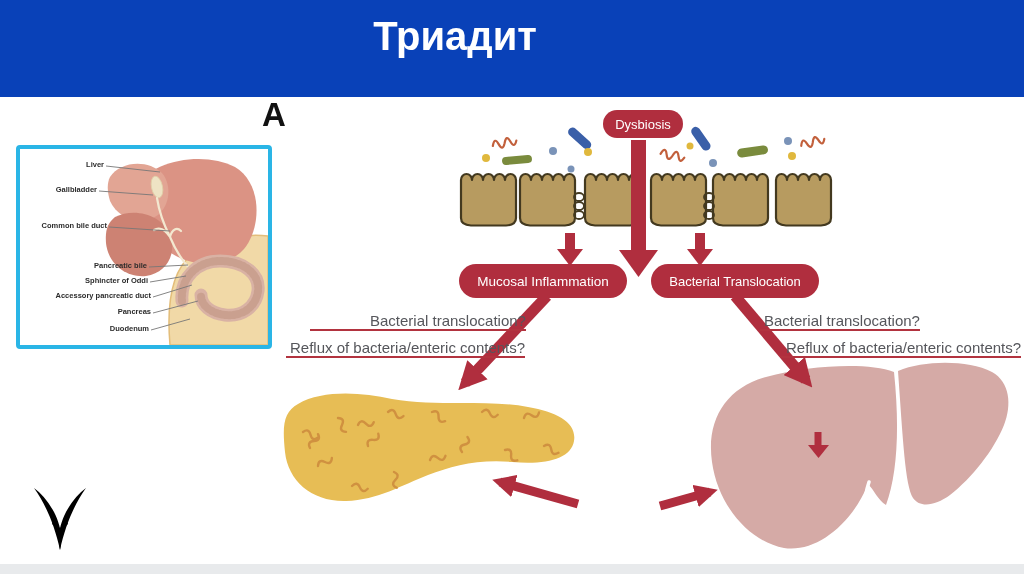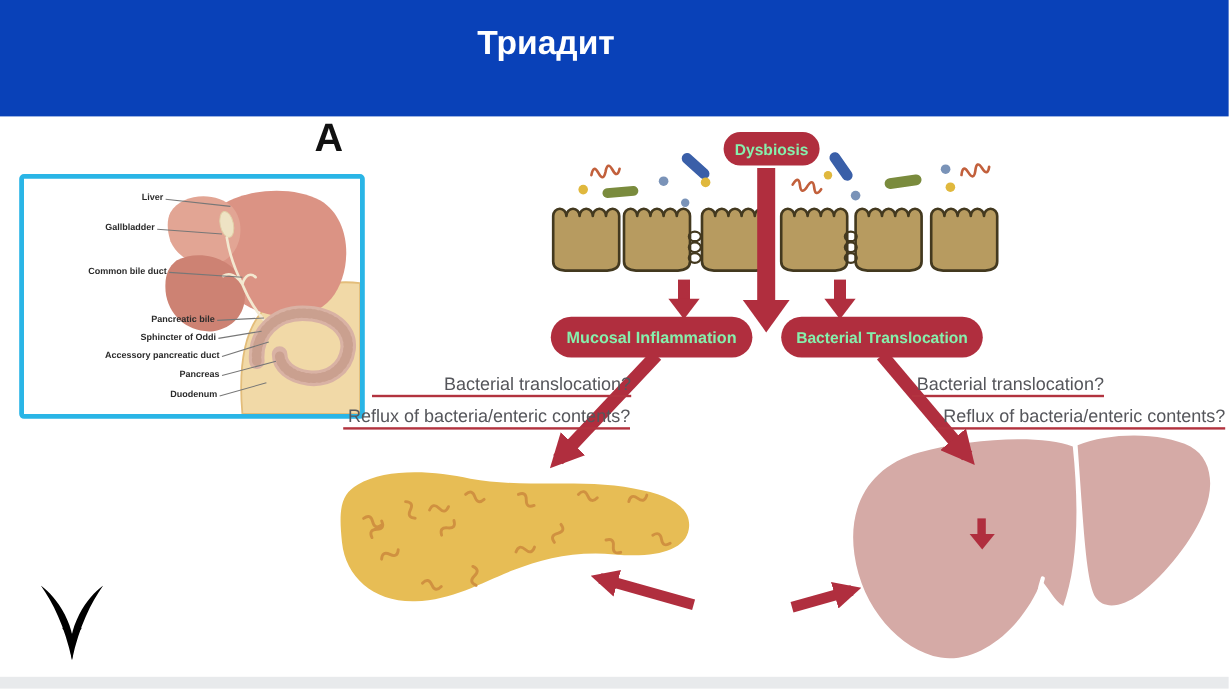--- a/index.html
+++ b/index.html
@@ -1,24 +1,24 @@
 <!DOCTYPE html>
 <html><head>
 <meta charset="utf-8">
 <style>
   html,body{margin:0;padding:0;}
   body{font-family:"Liberation Sans", sans-serif; background:#ffffff;}
   .slide{position:relative; width:1024px; height:574px; overflow:hidden; background:#ffffff;}
   .abs{position:absolute;}
   .header{left:0; top:0; width:1024px; height:97px; background:#0941b8;}
-  .title{left:330px; top:14px; width:250px; height:44px; color:#ffffff; font-size:28px; font-weight:700; text-align:center; line-height:44px;}
+  .title{left:330px; top:14px; width:250px; height:44px; color:#ffffff; font-size:40px; font-weight:700; text-align:center; line-height:44px;}
   .panelA{left:262px; top:96px; font-size:33px; font-weight:800; color:#111111;}
-  .inset{left:16px; top:145px; width:248px; height:196px; background:#ffffff; border:4px solid #2ab5e6; border-radius:4px;padding-left:32px;}
+  .inset{left:16px; top:145px; width:248px; height:196px; background:#ffffff; border:4px solid #2ab5e6; border-radius:4px;}
   .inset-label{position:absolute; font-size:7.5px; font-weight:700; color:#2b2b2b; white-space:nowrap;}
-  .rednode{background:#b02e3e; color:#86efac; font-weight:700; display:flex; align-items:center; justify-content:center; text-align:center; box-sizing:border-box;}
+  .rednode{background:#b02e3e; color:#ffffff; font-weight:400; display:flex; align-items:center; justify-content:center; text-align:center; box-sizing:border-box;}
   .q{font-size:15px; color:#55565b; white-space:nowrap; border-bottom:2px solid #b2333f; padding-bottom:0;text-align:right;}
   .liver-note{font-size:13px; color:#55565b; line-height:16.5px; white-space:nowrap;}
   .bottom-strip{left:0; top:564px; width:1024px; height:10px; background:#e8eaec;}
 </style>
 </head>
 <body>
 
 <div class="slide">
 
   <div class="abs header"></div>

